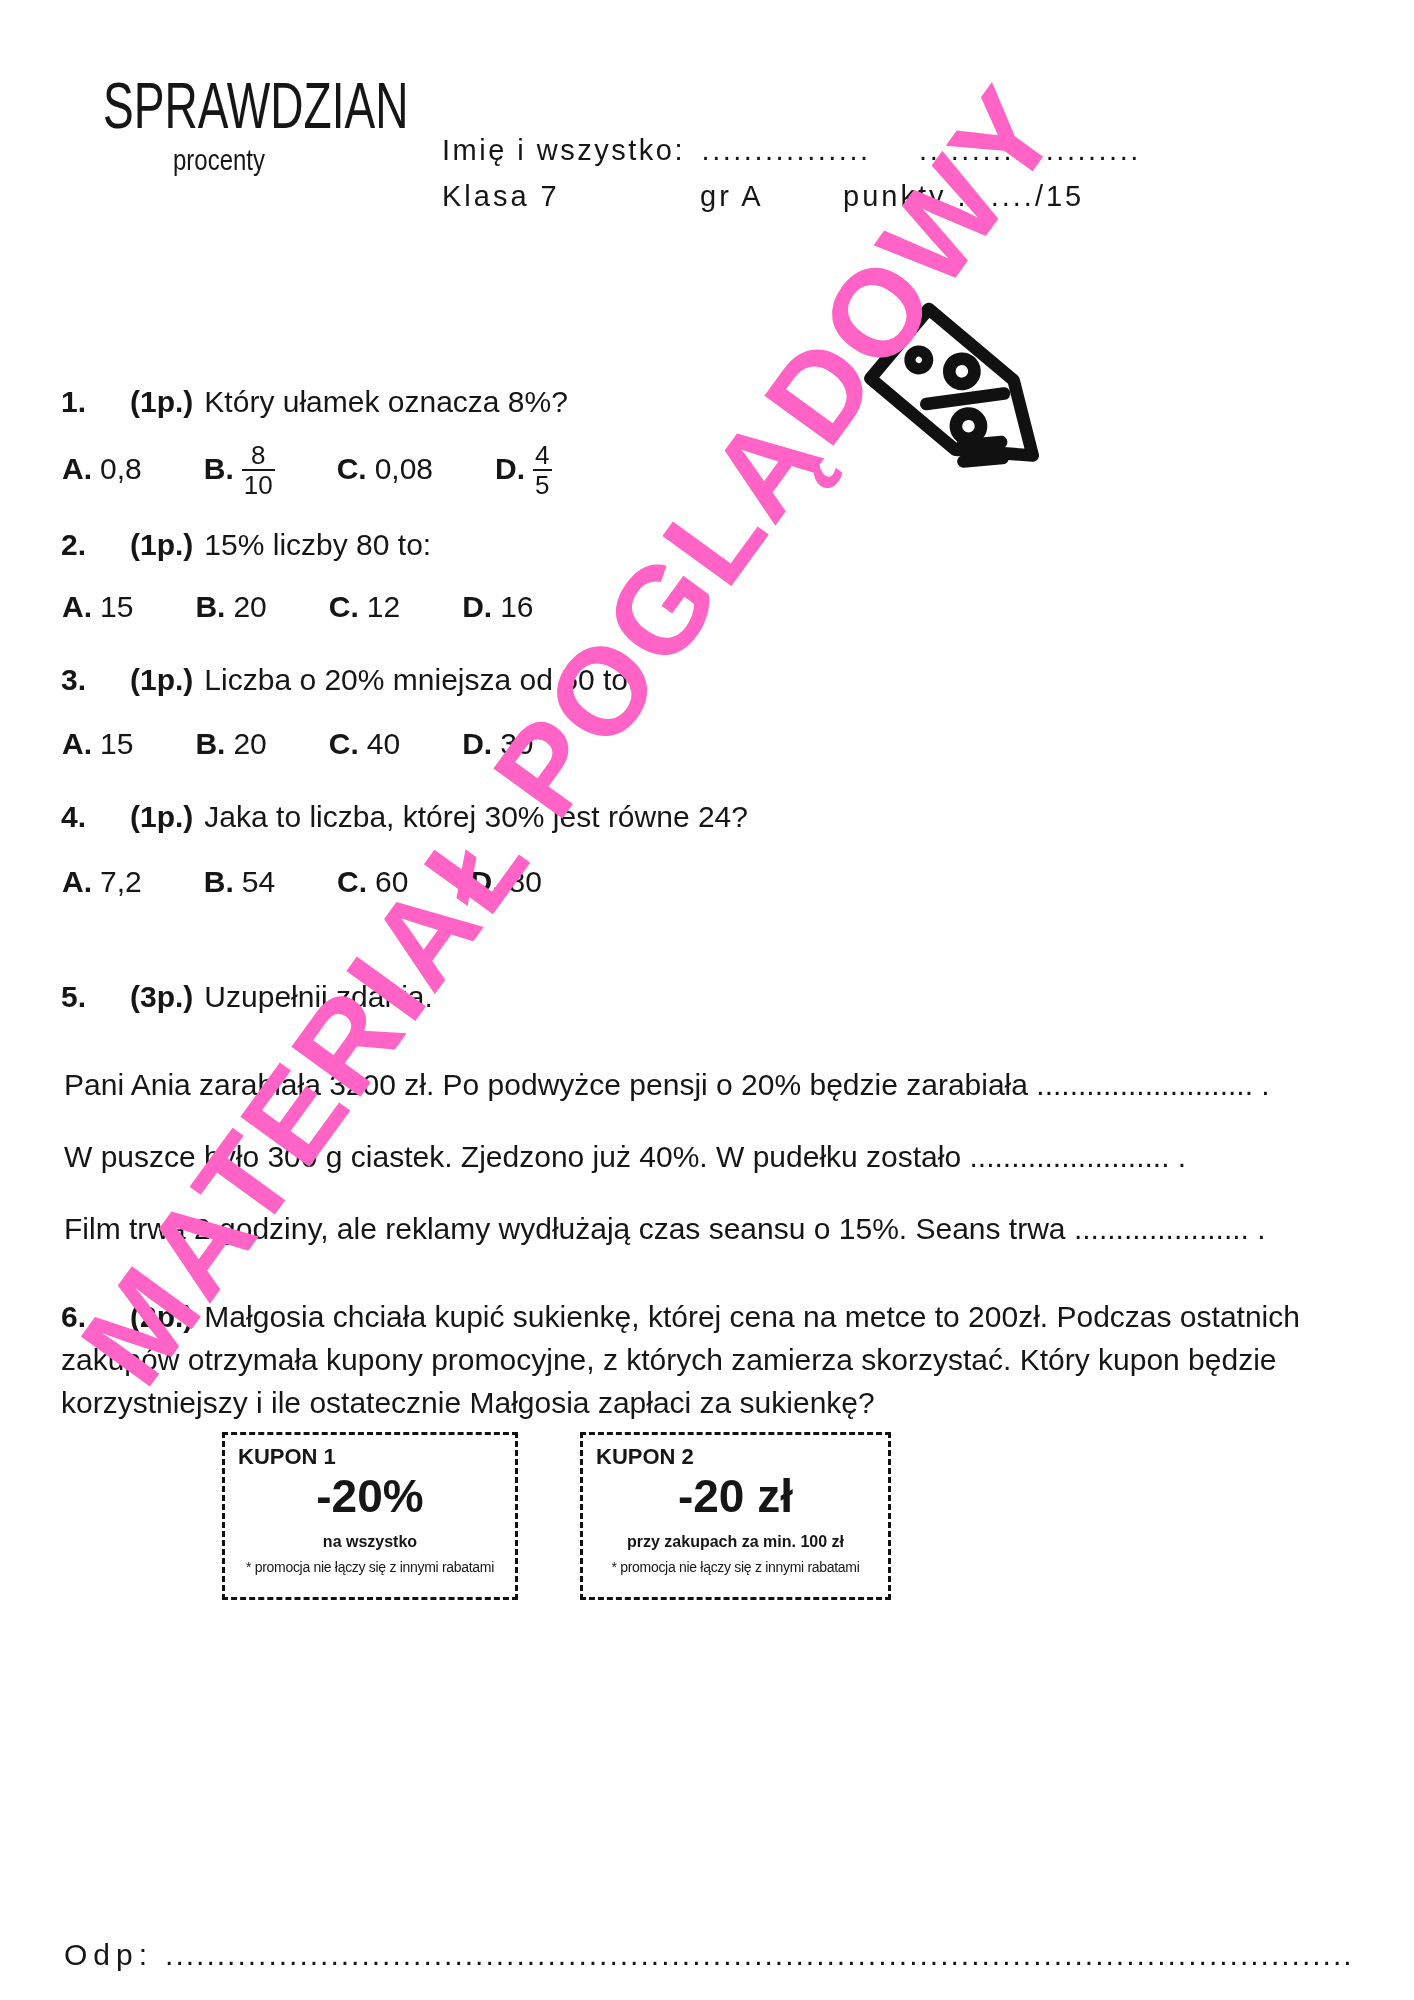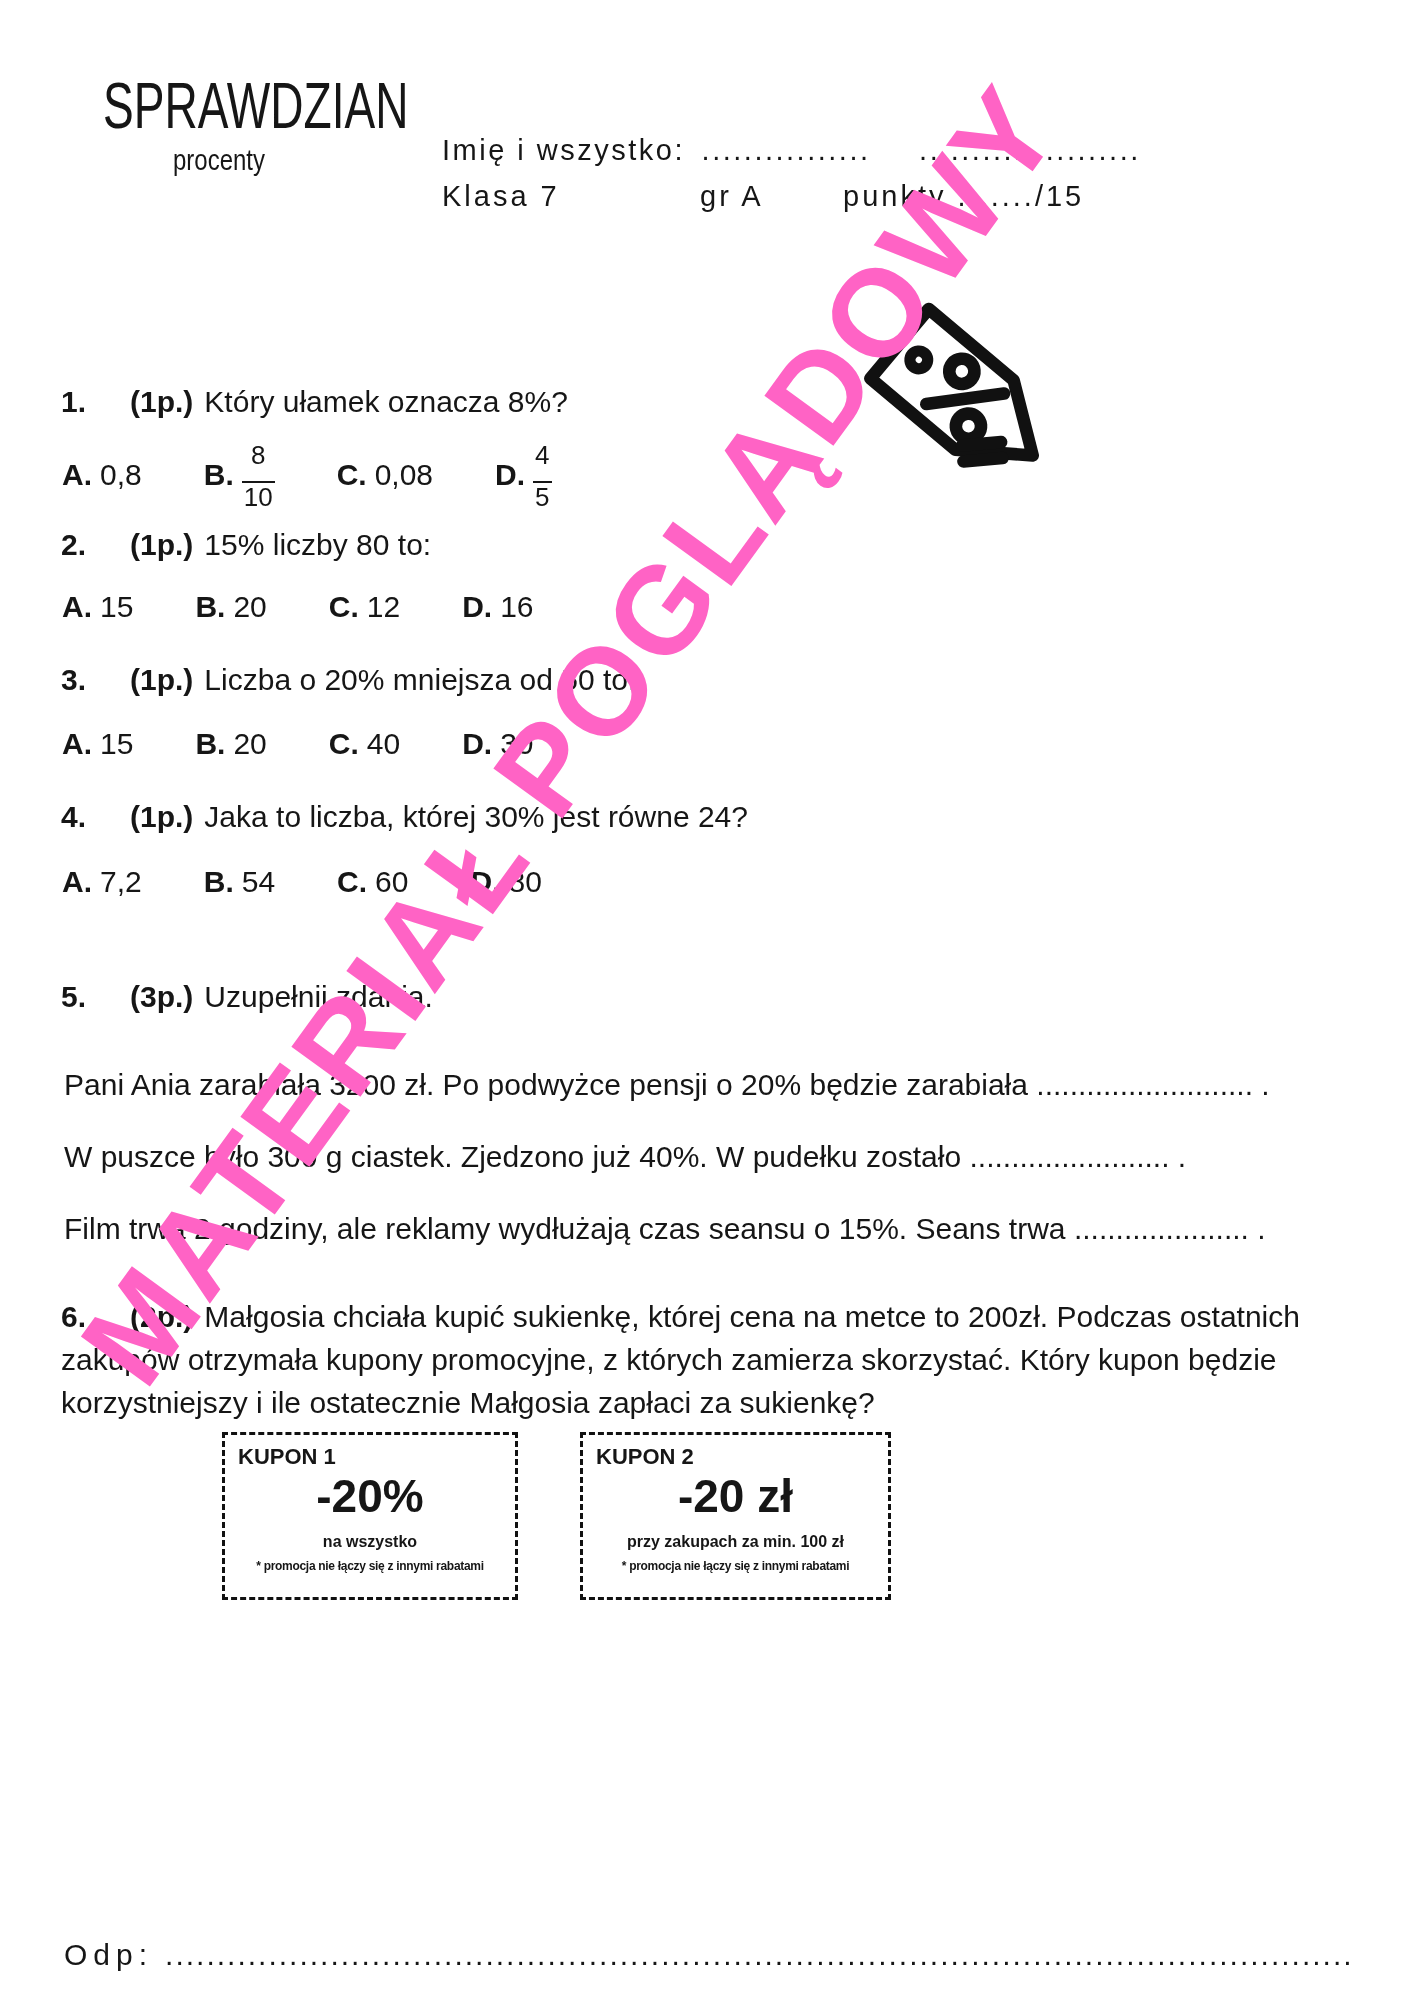--- a/index.html
+++ b/index.html
@@ -23,36 +23,36 @@
   .q-head b{font-weight:bold;}
   .q-num{margin-right:7px;}
   .q-pts{margin-right:11px;margin-left:37px;}
 
   .opts{position:absolute;left:62px;display:flex;align-items:center;font-size:30px;}
   .opt{display:inline-flex;align-items:center;margin-right:62px;white-space:nowrap;}
   .opt b{font-weight:bold;margin-right:8px;}
 
   .frac{display:inline-flex;flex-direction:column;align-items:center;line-height:1.08;
         font-size:26px;transform:translateY(1px);}
-  .frac .den{border-top:2.5px solid #161616;padding:0 2px;margin-top:12px;}
+  .frac .den{border-top:2.5px solid #161616;padding:0 2px;}
 
   .sent{position:absolute;left:64px;font-size:30px;white-space:nowrap;}
 
   .q6{position:absolute;left:61px;top:1296px;width:1308px;font-size:30px;line-height:1.43;}
   .q6 b{font-weight:bold;}
 
   
   .coupon{position:absolute;top:1432px;height:168px;border:3px dashed #111;box-sizing:border-box;
           text-align:center;overflow:hidden;background:#fff;}
   .coupon.c1{left:222px;width:296px;}
   .coupon.c2{left:580px;width:311px;}
   .coupon-label{position:absolute;left:13px;top:9px;font-size:22px;font-weight:bold;text-align:center;}
   .coupon-discount{margin-top:36px;font-size:46px;font-weight:bold;line-height:1.1;}
   .coupon-condition{margin-top:11px;font-size:16px;font-weight:bold;}
-  .coupon-note{margin-top:8px;font-size:12px;font-weight:bold;letter-spacing:-.3px;}
+  .coupon-note{margin-top:8px;font-size:14px;font-weight:normal;letter-spacing:-.3px;}
 
   
   .odp{position:absolute;left:64px;top:1938px;width:1292px;font-size:30px;
        white-space:nowrap;overflow:hidden;}
   .odp-label{letter-spacing:6px;margin-right:12px;}
   .odp-dots{letter-spacing:2px;}
 
   
   .tag-icon{position:absolute;left:843px;top:276px;z-index:2;}
 

